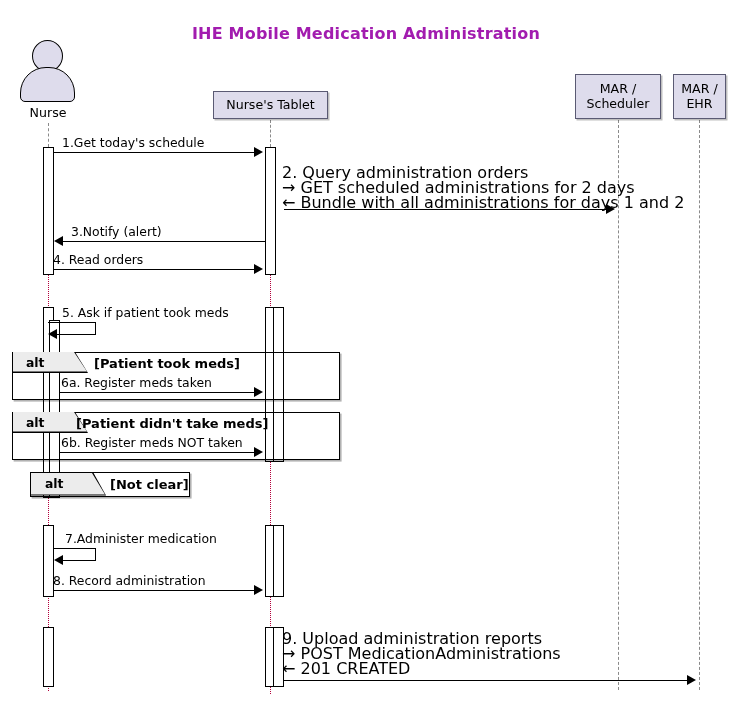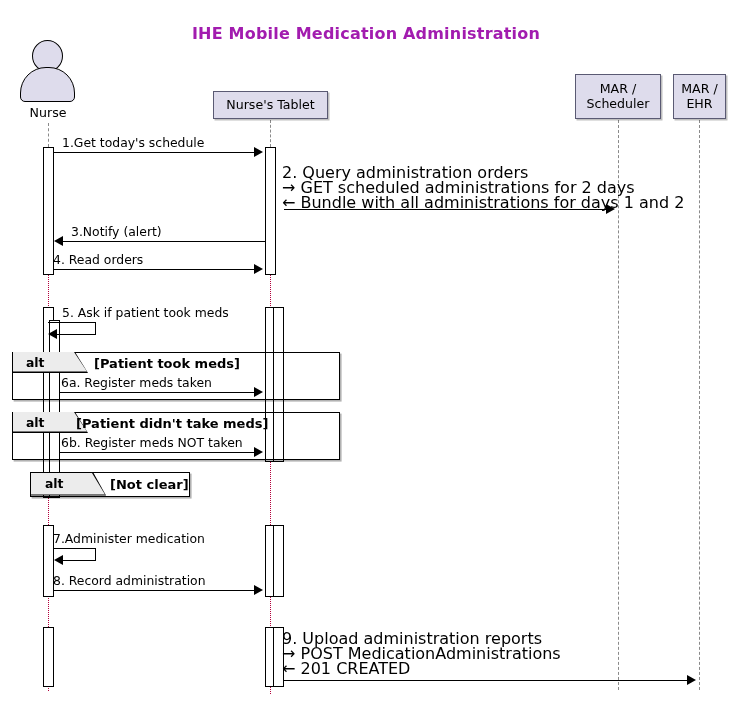--- a/index.html
+++ b/index.html
@@ -199,21 +199,21 @@
   <div class="msg" style="left:61px;top:435px;">6b. Register meds NOT taken</div>
   <div class="aline" style="left:60px;top:452px;width:196px;"></div>
   <div class="ahead-r" style="left:254px;top:447px;"></div>
 
   <div class="altframe" style="left:30px;top:472px;width:160px;height:25px;"></div>
   <div class="althdr-outline" style="left:30px;top:472px;width:76px;height:23.5px;"></div>
   <div class="althdr-fill" style="left:31px;top:473px;width:74px;height:21.5px;"></div>
   <div class="alttag" style="left:45px;top:476px;">alt</div>
   <div class="altcond" style="left:110px;top:477px;">[Not clear]</div>
 
-  <div class="msg" style="left:53px;top:531px;">7.Administer medication</div>
+  <div class="msg" style="left:53px;top:531px;padding-left:12px;">7.Administer medication</div>
   <div class="aline" style="left:54px;top:548px;width:42px;"></div>
   <div class="vline" style="left:95px;top:548px;height:12px;"></div>
   <div class="aline" style="left:62px;top:560px;width:34px;"></div>
   <div class="ahead-l" style="left:54px;top:555px;"></div>
 
   <div class="msg" style="left:53px;top:573px;">8. Record administration</div>
   <div class="aline" style="left:54px;top:590px;width:202px;"></div>
   <div class="ahead-r" style="left:254px;top:585px;"></div>
 
   <div class="msgblock" style="left:282px;top:631px;">

